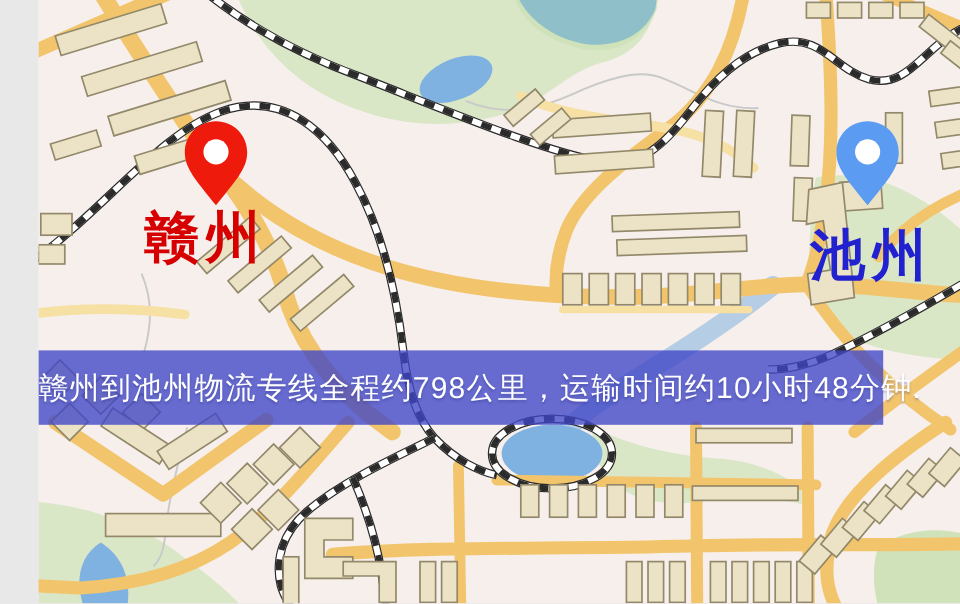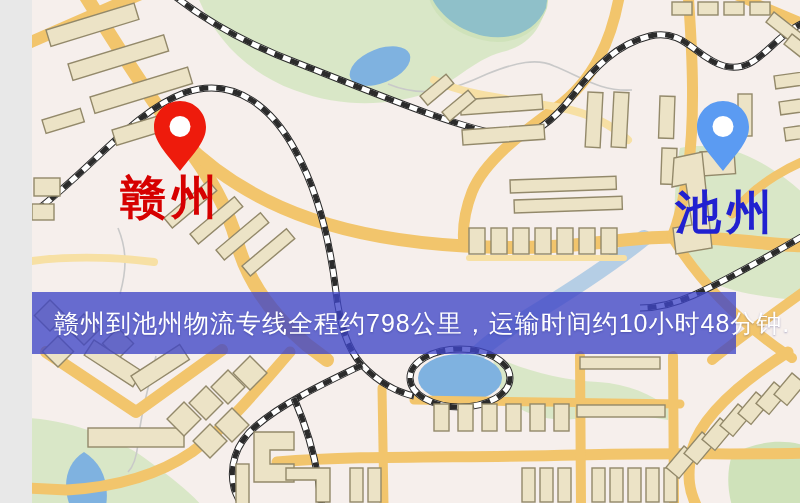--- a/index.html
+++ b/index.html
@@ -25,21 +25,21 @@
 
   
   .city-label{position:absolute;width:190px;text-align:center;line-height:1;
               font-family:"Liberation Serif",serif;font-weight:bold;font-size:46px;letter-spacing:5px;}
   .origin-label{left:44px;top:175px;color:var(--origin-label,#d60000);}
   .dest-label{left:599px;top:190px;color:var(--destination-label,#2121d0);}
 
   
   .banner{position:absolute;left:0;top:292px;width:704px;height:62px;
           background:var(--banner-bg,rgba(63,69,198,0.78));
-          display:flex;align-items:center;box-sizing:border-box;padding-left:22px;}
+          display:flex;align-items:center;box-sizing:border-box;}
   .banner-text{color:var(--banner-text,#ffffff);font-size:25px;letter-spacing:1px;
                text-shadow:0 1px 2px rgba(35,40,120,0.35);white-space:nowrap;}
 </style>
 </head>
 <body>
 
 <div class="stage">
 
   <svg class="map" width="800" height="503" viewBox="0 0 800 503">
 

